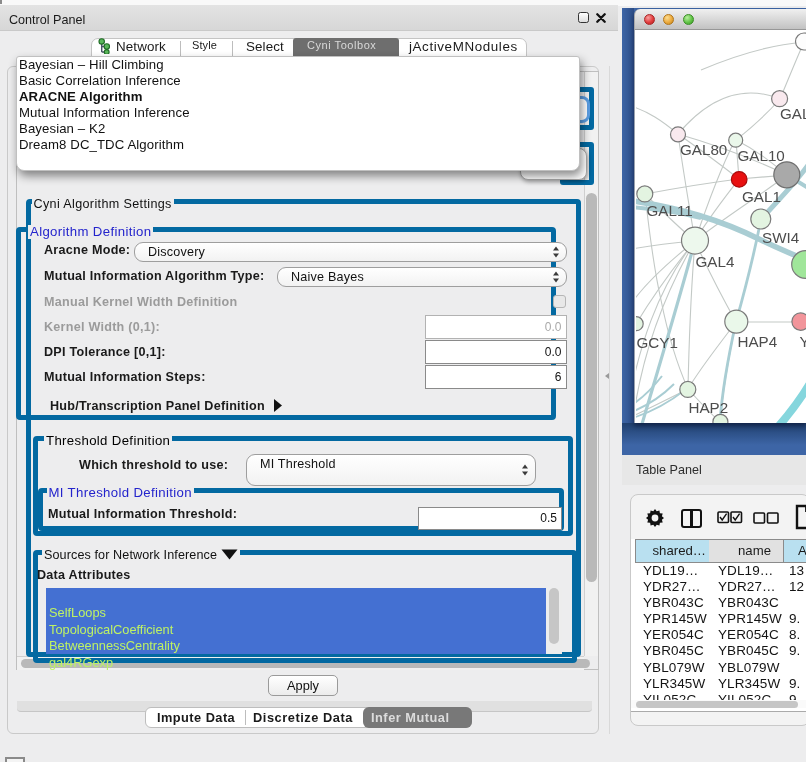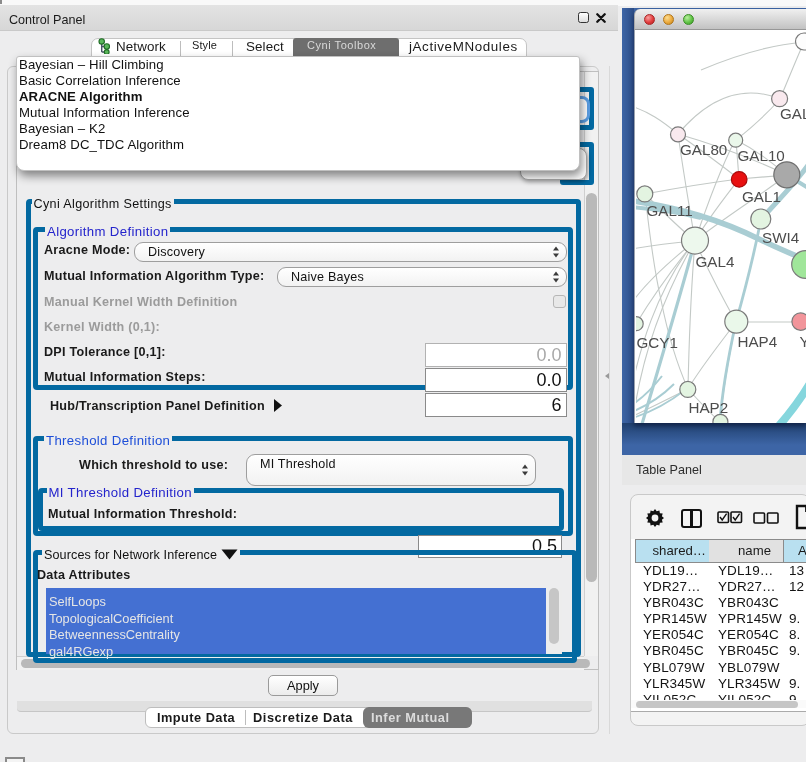--- a/index.html
+++ b/index.html
@@ -6,21 +6,21 @@
   html,body { width:806px; height:762px; overflow:hidden; }
   body { font-family:"Liberation Sans", sans-serif; background:#ededee; position:relative; }
   .abs { position:absolute; }
   .fs { position:absolute; border:5px solid #0369a1; border-radius:4px; }
   .fs > .ttl { position:absolute; top:-7px; left:0px; background:#ededee; padding:0 2px; font-size:12.6px; letter-spacing:0.35px; line-height:14px; white-space:nowrap; }
   .lbl { position:absolute; font-size:12.6px; letter-spacing:0.25px; font-weight:bold; color:#1a1a1a; white-space:nowrap; }
   .combo { position:absolute; background:linear-gradient(#ffffff,#f2f2f2); border:1px solid #9e9e9e; border-radius:9px; font-size:12.6px; letter-spacing:0.2px; color:#111; line-height:18px; padding-left:13px; }
   .combo .arr { position:absolute; right:7px; top:50%; transform:translateY(-50%); width:6px; height:11px; }
   .arr:before { content:""; position:absolute; top:0; left:0; border-left:3px solid transparent; border-right:3px solid transparent; border-bottom:4.5px solid #3a3a3a; }
   .arr:after { content:""; position:absolute; bottom:0; left:0; border-left:3px solid transparent; border-right:3px solid transparent; border-top:4.5px solid #3a3a3a; }
-  .tf { position:absolute; background:#fff; border:1px solid #8a8a8a; font-size:18px; color:#111; text-align:right; padding-right:4px; line-height:22px;margin-top:28px; }
+  .tf { position:absolute; background:#fff; border:1px solid #8a8a8a; font-size:12px; color:#111; text-align:right; padding-right:4px; line-height:22px; }
 </style>
 </head>
 <body>
 
 <div class="abs" style="left:0px;top:0px;width:2px;height:4px;background:#8a8a8a;z-index:60;"></div>
 <div class="abs" style="left:0;top:0;width:806px;height:6px;background:#f9f9f9;"></div>
 <div class="abs" style="left:0;top:5px;width:618px;height:26px;background:linear-gradient(#e3e3e3,#d7d7d7);border-bottom:1px solid #c9c9c9;">
   <div class="abs" style="left:9px;top:8px;font-size:12.6px;color:#1a1a1a;">Control Panel</div>
   <div class="abs" style="left:578px;top:7px;width:11px;height:11px;border:1.6px solid #333;border-radius:2.5px;background:linear-gradient(#fff,#ddd);"></div>
   <svg class="abs" style="left:596px;top:8px" width="10" height="10" viewBox="0 0 10 10">
@@ -56,60 +56,60 @@
 
 <div class="fs" style="left:560px;top:87px;width:34px;height:43px;border-radius:3px;"></div>
 <div class="fs" style="left:560px;top:142px;width:34px;height:43px;border-radius:3px;"></div>
 <div class="abs" style="left:520px;top:148px;width:67px;height:32px;background:#fff;border:1px solid #a8a8a8;border-radius:8px;box-shadow:1px 2px 4px rgba(0,0,0,.35);"></div>
 <div class="abs" style="left:566px;top:96px;width:24px;height:27px;background:#fff;border:3px solid #5a9de2;border-radius:8px;"></div>
 
 <div class="fs" style="left:25.5px;top:199px;width:555px;height:458px;">
   <span class="ttl" style="color:#111;margin-left:1px;">Cyni Algorithm Settings</span>
 </div>
 
-<div class="fs" style="left:33px;top:227px;width:540px;height:163px;">
+<div class="fs" style="left:16px;top:227px;width:540px;height:193px;">
   <span class="ttl" style="color:#2424cc;font-size:13.2px;margin-left:7px;">Algorithm Definition</span>
 </div>
 <div class="lbl" style="left:44px;top:243px;">Aracne Mode:</div>
 <div class="combo" style="left:134px;top:241.5px;width:433px;height:20px;">Discovery<span class="arr"></span></div>
 <div class="lbl" style="left:44px;top:269px;">Mutual Information Algorithm Type:</div>
 <div class="combo" style="left:277px;top:266.5px;width:290px;height:20px;">Naive Bayes<span class="arr"></span></div>
 <div class="lbl" style="left:44px;top:295px;color:#9b9b9b;">Manual Kernel Width Definition</div>
 <div class="abs" style="left:553px;top:295px;width:13px;height:13px;border:1.5px solid #b6b6b6;border-radius:3px;background:#e8e8e8;"></div>
 <div class="lbl" style="left:44px;top:320px;color:#9b9b9b;">Kernel Width (0,1):</div>
 <div class="tf" style="left:424.5px;top:315px;width:142px;height:24px;border-color:#b2b2b2;color:#a9a9a9;">0.0</div>
 <div class="lbl" style="left:44px;top:345px;">DPI Tolerance [0,1]:</div>
 <div class="tf" style="left:424.5px;top:340px;width:142px;height:24px;">0.0</div>
 <div class="lbl" style="left:44px;top:370px;">Mutual Information Steps:</div>
 <div class="tf" style="left:424.5px;top:365px;width:142px;height:24px;">6</div>
 <div class="lbl" style="left:50px;top:399px;">Hub/Transcription Panel Definition</div>
 <svg class="abs" style="left:273px;top:399px" width="10" height="13" viewBox="0 0 10 13">
     <path d="M1 0 L9 6.5 L1 13 Z" fill="#111"></path>
   </svg>
 
 <div class="fs" style="left:33px;top:436px;width:540px;height:100px;">
-  <span class="ttl" style="color:#1d4ed8;font-size:13.2px;margin-left:6px;">Threshold Definition</span>
+  <span class="ttl" style="color:#000000;font-size:13.2px;margin-left:6px;">Threshold Definition</span>
 </div>
 <div class="lbl" style="left:79px;top:458px;">Which threshold to use:</div>
 <div class="combo" style="left:238px;top:454px;width:290px;height:32px;line-height:18px;margin-left:8px;">MI Threshold<span class="arr"></span></div>
 <div class="fs" style="left:37.5px;top:488px;width:526.5px;height:43px;">
   <span class="ttl" style="color:#2424cc;font-size:13.2px;margin-left:4px;">MI Threshold Definition</span>
 </div>
 <div class="lbl" style="left:48px;top:507px;">Mutual Information Threshold:</div>
 <div class="tf" style="left:418px;top:507px;width:144px;height:22.5px;line-height:20.5px;">0.5</div>
 
 <div class="fs" style="left:33px;top:550px;width:544px;height:113px;">
   <span class="ttl" style="color:#111;font-weight:normal;letter-spacing:0.1px;margin-left:4px;">Sources for Network Inference <svg width="17" height="11" viewBox="0 0 17 11" style="vertical-align:-1px;">
         <path d="M0.5 0.5 L16.5 0.5 L8.5 10.5 Z" fill="#111"></path>
       </svg></span>
 </div>
 <div class="lbl" style="left:37px;top:568px;">Data Attributes</div>
 <div class="abs" style="left:46px;top:588px;width:516px;height:66px;background:#ededed;"></div>
 <div class="abs" style="left:46px;top:588px;width:500px;height:66px;background:#4470d2;">
-  <div style="color:#e5e5e5;font-size:12.8px;padding-left:3px;line-height:16.5px;padding-top:6px;">SelfLoops<br>TopologicalCoefficient<br>BetweennessCentrality<br>gal4RGexp</div>
+  <div style="color:#bef264;font-size:12.8px;padding-left:3px;line-height:16.5px;padding-top:17px;">SelfLoops<br>TopologicalCoefficient<br>BetweennessCentrality<br>gal4RGexp</div>
 </div>
 <div class="abs" style="left:549px;top:588px;width:10px;height:56px;background:#c6c6c6;border-radius:5px;"></div>
 
 <div class="abs" style="left:268px;top:675px;width:70px;height:21px;background:linear-gradient(#ffffff,#ececec);border:1px solid #9a9a9a;border-radius:5px;text-align:center;font-size:12.8px;line-height:20px;color:#111;">Apply</div>
 
 <div class="abs" style="left:17px;top:701px;width:575px;height:11px;background:#e0e0e0;border-bottom:1px solid #c6c6c6;border-radius:0 0 4px 4px;"></div>
 <div class="abs" style="left:145px;top:707px;width:327px;height:21px;background:#fff;border:1px solid #bdbdbd;border-radius:6px;"></div>
 <div class="abs" style="left:245px;top:710px;width:1px;height:15px;background:#bdbdbd;"></div>
 <div class="abs" style="left:363px;top:707px;width:109px;height:21px;background:#787878;border-radius:6px;"></div>
 <div class="abs" style="left:157px;top:710px;font-size:12.8px;letter-spacing:0.45px;font-weight:bold;color:#1a1a1a;">Impute Data</div>

